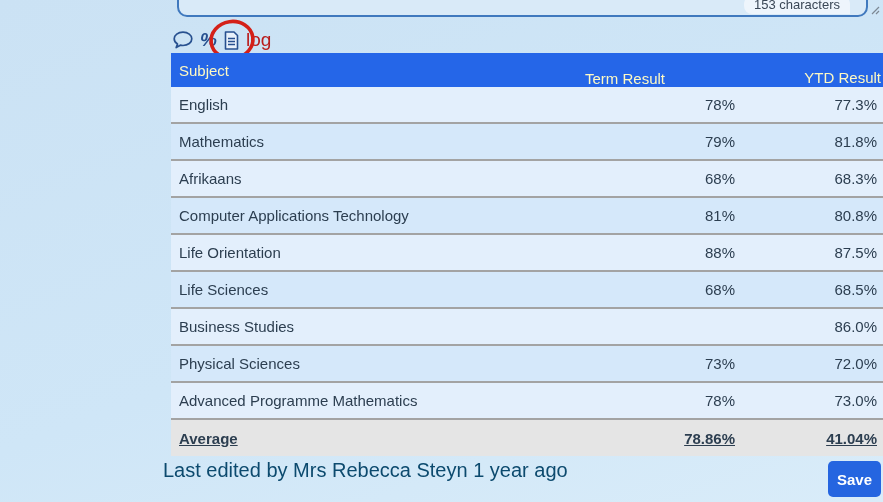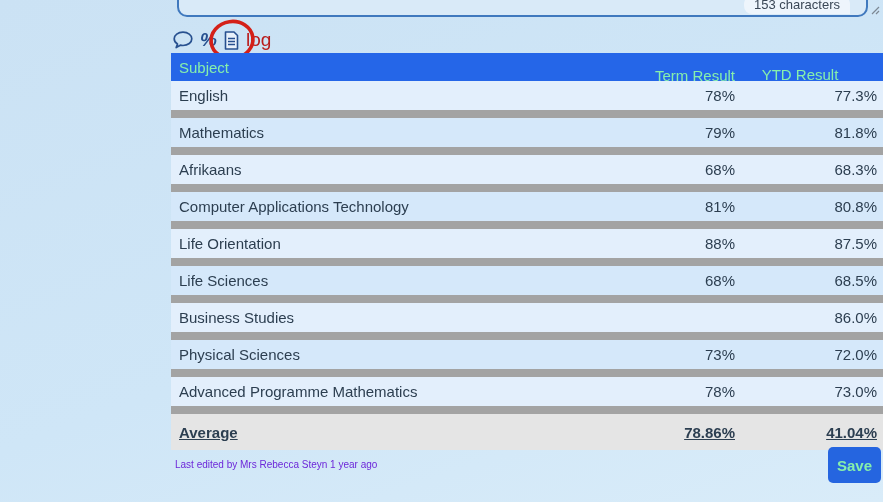--- a/index.html
+++ b/index.html
@@ -46,39 +46,39 @@
   }
 
   
   .results-table { position:absolute; left:171px; top:53px; width:712px; }
   .t-row { display:flex; align-items:center; height:37px; font-size:15px; }
   .t-row .c-subject { flex:1; padding-left:8px; }
   .t-row .c-term    { width:150px; text-align:right; }
   .t-row .c-ytd     { width:148px; text-align:right; padding-right:6px; }
 
   .t-header {
-    height:28px; background:#2566e8; color:#86efac;
+    height:34px; background:#2566e8; color:#fef9c3;
     display:flex; align-items:center; font-size:15px;
   }
   .t-header .c-subject { flex:1; padding-left:8px; }
-  .t-header .c-term { width:150px; text-align:right;margin-top:16px; }
-  .t-header .c-ytd  { width:148px; text-align:center; padding-right:18px;margin-top:14px; }
+  .t-header .c-term { width:150px; text-align:left;margin-top:16px; }
+  .t-header .c-ytd  { width:148px; text-align:right; padding-right:2px;margin-top:14px; }
 
-  .t-body .t-row { background:#e3effc; border-bottom:8px solid #a3a3a3; }
+  .t-body .t-row { background:#e3effc; border-bottom:2px solid #a3a3a3; }
   .t-body .t-row:nth-child(even) { background:#d5e8fa; }
   .t-row.average { background:#e5e5e5; font-weight:bold; height:36px;text-decoration:underline; }
 
   
   .last-edited {
-    position:absolute; left:175px; top:459px;
-    font-size:10px; color:#6d28d9;
+    position:absolute; left:163px; top:459px;
+    font-size:20px; color:#0c4a6e;
   }
   .save-button {
-    position:absolute; left:828px; top:447px; width:53px; height:36px;
-    background:#2565e0; color:#86efac; border:none; border-radius:5px;
+    position:absolute; left:828px; top:461px; width:53px; height:36px;
+    background:#2565e0; color:#ffffff; border:none; border-radius:5px;
     font-family:inherit; font-size:15px; font-weight:bold; cursor:pointer;
   }
 </style>
 </head>
 <body>
 
 <div class="page">
 
   <div class="composer">
     <div class="char-counter">153 characters</div>

